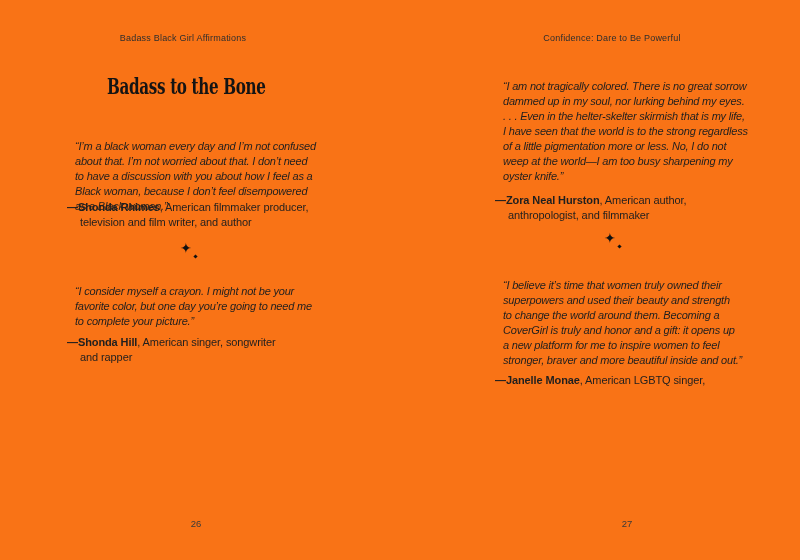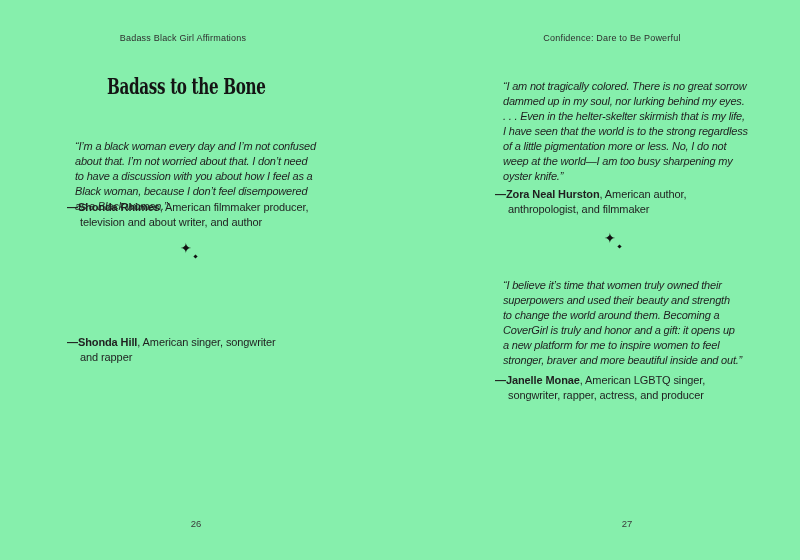--- a/index.html
+++ b/index.html
@@ -2,21 +2,21 @@
 <html><head>
 <meta charset="utf-8">
 <style>
   * { box-sizing: border-box; }
   html, body { margin: 0; padding: 0; background: #ffffff; }
 
   .spread {
     position: relative;
     width: 800px;
     height: 560px;
-    background: #86efac;
+    background: #f97316;
     font-family: "Liberation Sans", sans-serif;
     color: #1f1f1f;
     overflow: hidden;
   }
 
   .running-header {
     position: absolute;
     top: 33px;
     transform: translateX(-50%);
     font-size: 9px;
@@ -101,21 +101,21 @@
   .pn-right { left: 627px; }
 
   
   .q-l1 { left: 67px;  top: 131px; }
   .a-l1 { left: 67px;  top: 200px; }
   .s-l  { left: 180px; top: 241px; }
   .q-l2 { left: 67px;  top: 276px; }
   .a-l2 { left: 67px;  top: 335px; }
 
   .q-r1 { left: 495px; top: 71px;  }
-  .a-r1 { left: 495px; top: 187px; }
+  .a-r1 { left: 495px; top: 193px; }
   .s-r  { left: 604px; top: 231px; }
   .q-r2 { left: 495px; top: 270px; }
   .a-r2 { left: 495px; top: 373px; }
 </style>
 </head>
 <body>
 
 <div class="spread">
 
   <div class="running-header header-left">Badass Black Girl Affirmations</div>
@@ -124,28 +124,31 @@
   <h1 class="chapter-title">Badass to the Bone</h1>
 
   <p class="quote q-l1">“I’m a black woman every day and I’m not confused
 about that. I’m not worried about that. I don’t need
 to have a discussion with you about how I feel as a
 Black woman, because I don’t feel disempowered
 as a Black woman.”</p>
 
   <p class="attr a-l1">
     <span class="attr-line1"><span class="attr-name">—Shonda Rhimes</span><span>, American filmmaker producer,</span></span>
-    <span class="attr-line2">television and about writer, and author</span>
+    <span class="attr-line2">television and film writer, and author</span>
   </p>
 
   <div class="sparkle s-l">
     <span class="star">✦</span>
     <span class="dot"></span>
   </div>
 
+  <p class="quote q-l2">“I consider myself a crayon. I might not be your
+favorite color, but one day you’re going to need me
+to complete your picture.”</p>
 
   <p class="attr a-l2">
     <span class="attr-line1"><span class="attr-name">—Shonda Hill</span><span>, American singer, songwriter</span></span>
     <span class="attr-line2">and rapper</span>
   </p>
 
   <div class="page-number pn-left">26</div>
 
   <p class="quote q-r1">“I am not tragically colored. There is no great sorrow
 dammed up in my soul, nor lurking behind my eyes.
@@ -167,18 +170,17 @@
 
   <p class="quote q-r2">“I believe it’s time that women truly owned their
 superpowers and used their beauty and strength
 to change the world around them. Becoming a
 CoverGirl is truly and honor and a gift: it opens up
 a new platform for me to inspire women to feel
 stronger, braver and more beautiful inside and out.”</p>
 
   <p class="attr a-r2">
     <span class="attr-line1"><span class="attr-name">—Janelle Monae</span><span>, American LGBTQ singer,</span></span>
-    <span class="attr-line2">songwriter, rapper, actress, and producer</span>
   </p>
 
   <div class="page-number pn-right">27</div>
 
 </div>
 
 </body></html>

